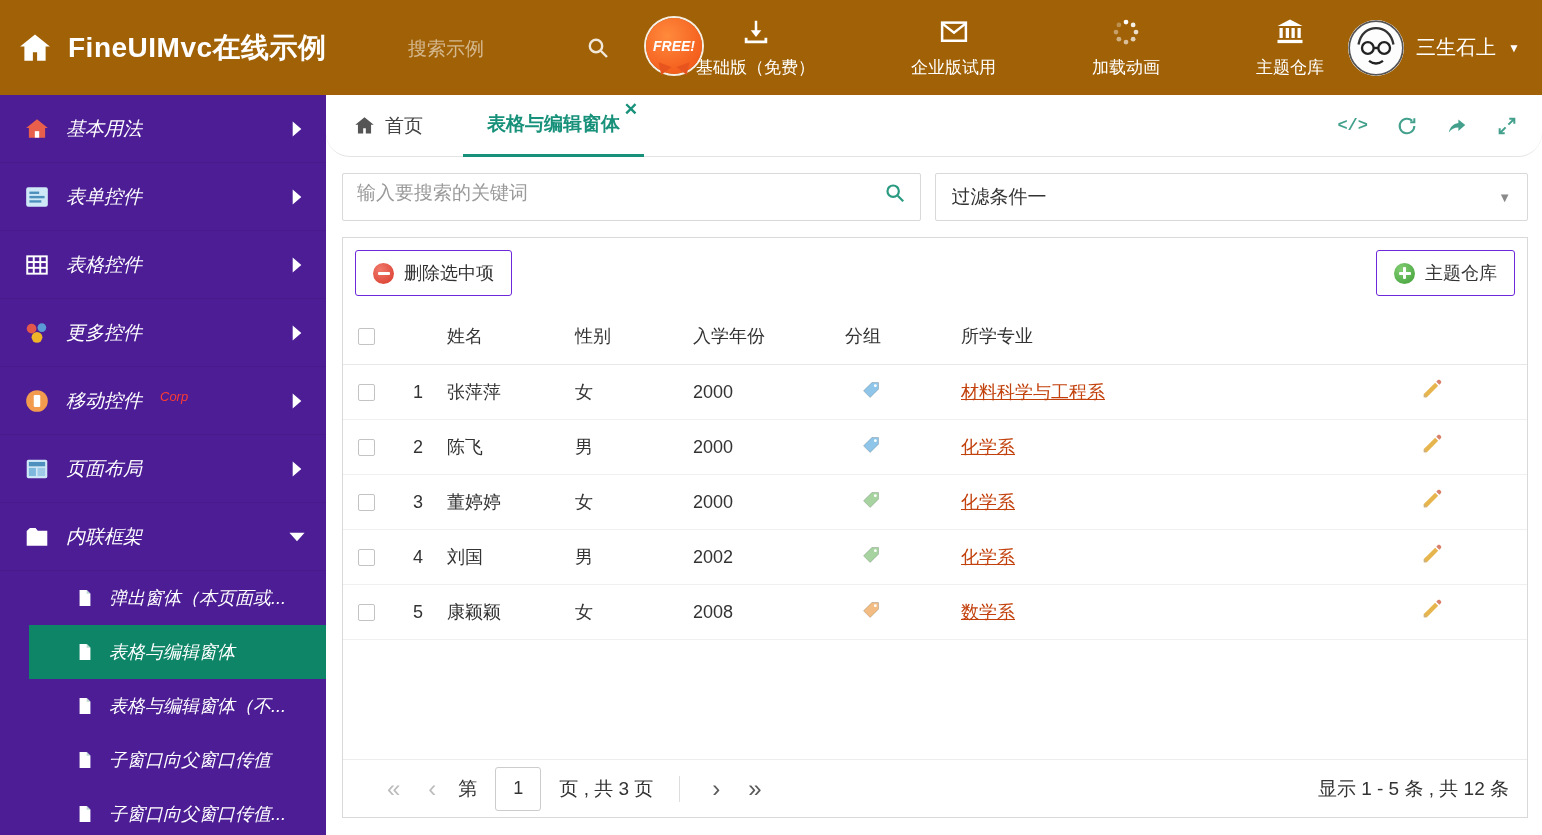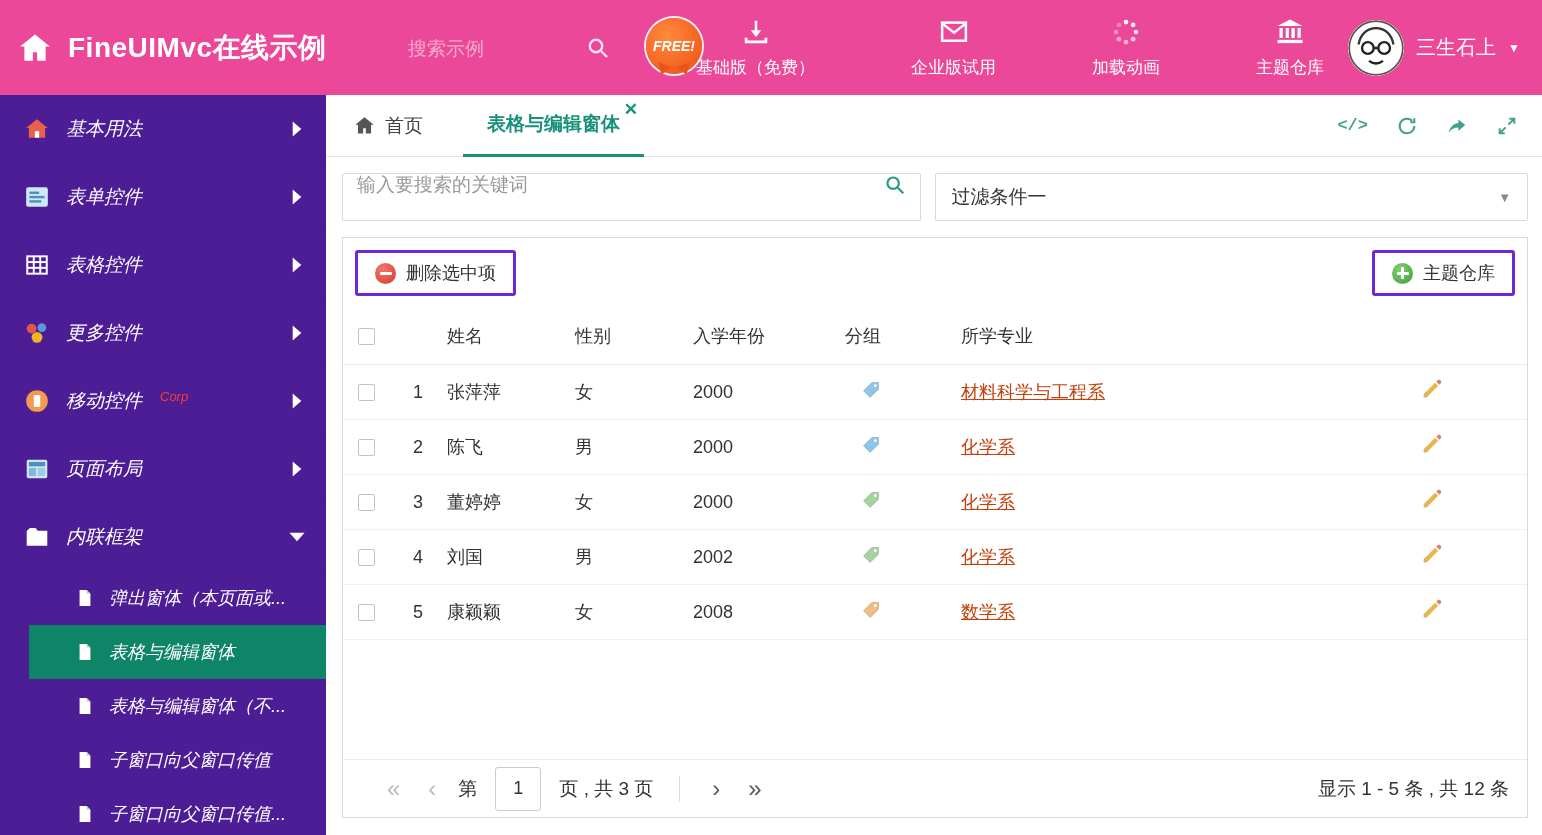--- a/index.html
+++ b/index.html
@@ -1,21 +1,21 @@
 <!DOCTYPE html>
 <html><head>
 <meta charset="utf-8">
 <style>
   * { margin:0; padding:0; box-sizing:border-box; }
   html,body { background:#fff; }
   .app { width:1542px; height:835px; overflow:hidden; position:relative;
          font-family:"Liberation Sans", sans-serif; color:#333; background:#fff; }
 
   
-  .header { height:95px; background:#ec4899; display:flex; align-items:center; color:#fff; position:relative; }
+  .header { height:95px; background:#a16207; display:flex; align-items:center; color:#fff; position:relative; }
   .brand { display:flex; align-items:center; gap:16px; padding-left:18px; width:408px; flex:none; }
   .brand .home-ic { width:34px; height:34px; }
   .app-title { font-size:28px; font-weight:bold; letter-spacing:0.5px; white-space:nowrap; }
   .hdr-search { display:flex; align-items:flex-end; flex:none; width:218px; }
   .hdr-search input { background:transparent; border:none; outline:none; color:#fff; font-size:19px; width:150px; }
   .hdr-search input::placeholder { color:rgba(255,255,255,0.55); }
   .hdr-search svg { width:24px; height:24px; color:rgba(255,255,255,0.85); margin-left:28px; }
   .hdr-nav { display:flex; margin-left:46px;gap:48px; }
   .nav-item { display:flex; flex-direction:column; align-items:center; padding:0 24px; cursor:pointer; position:relative; }
   .nav-item svg { width:30px; height:30px; margin-bottom:9px; }
@@ -42,43 +42,43 @@
   .side-item svg { width:26px; height:26px; flex:none; }
   .side-chev { margin-left:auto; width:11px; height:11px; color:#fff; flex:none; }
   .corp-badge { color:#ff3b30; font-size:13px; margin-left:2px; position:relative; top:-4px; }
   .sub-item { height:54px; display:flex; align-items:center; gap:14px; padding:0 27px 0 46px; font-size:18px; cursor:pointer;margin-left:29px; }
   .sub-item svg { width:20px; height:20px; flex:none; }
   .sub-item.active { background:#0f8568; }
 
   
   .main { flex:1; display:flex; flex-direction:column; background:#fff; min-width:0; }
 
-  .tabbar { height:62px; display:flex; align-items:center; border-bottom:1px solid #e4e4e4; padding:0 24px 0 18px; flex:none; }
+  .tabbar { height:62px; display:flex; align-items:center; border-bottom:1px solid #e4e4e4; padding:0 24px 0 18px; flex:none;border-radius:24px; }
   .tab-home { display:flex; align-items:center; gap:10px; color:#444; font-size:19px; padding:0 10px; cursor:pointer; }
   .tab-home svg { width:21px; height:21px; color:#555; }
   .tab-active { position:relative; margin-left:30px; height:62px; display:flex; align-items:center; padding:0 24px;
     color:#17917a; font-weight:bold; font-size:19px; border-bottom:3px solid #17917a; cursor:pointer; }
   .tab-close { position:absolute; top:6px; right:6px; font-size:17px; color:#17917a; font-weight:bold; cursor:pointer; line-height:1; }
   .tab-tools { margin-left:auto; display:flex; align-items:center; gap:28px; color:#43a08c; }
   .tab-tools svg { width:22px; height:22px; cursor:pointer; }
   .code-ic { font-family:"Liberation Mono", monospace; font-size:17px; font-weight:bold; cursor:pointer; }
 
   .content { flex:1; padding:16px 14px 17px 16px; display:flex; flex-direction:column; min-height:0; }
   .filter-row { display:flex; gap:14px; flex:none; }
-  .search-box { flex:1; height:48px; border:1px solid #d9d9d9; border-radius:2px; display:flex; align-items:flex-start; padding:0 14px; }
+  .search-box { flex:1; height:48px; border:1px solid #d9d9d9; border-radius:2px; display:flex; align-items:flex-end; padding:16px 14px; }
   .search-box input { flex:1; border:none; outline:none; font-size:19px; color:#333; font-family:inherit; }
   .search-box input::placeholder { color:#9a9a9a; }
   .search-box svg { width:22px; height:22px; color:#2a9a80; cursor:pointer; }
   .filter-box { flex:1.02; height:48px; border:1px solid #d9d9d9; border-radius:2px; display:flex; align-items:center;
     padding:0 16px; font-size:19px; color:#333; cursor:pointer; }
   .filter-box .caret { margin-left:auto; color:#8a8a8a; font-size:13px; }
 
   .panel { margin-top:16px; border:1px solid #d9d9d9; flex:1; display:flex; flex-direction:column; min-height:0; }
   .panel-toolbar { display:flex; align-items:center; justify-content:space-between; padding:12px; flex:none; }
-  .tool-btn { display:flex; align-items:center; gap:10px; height:46px; padding:0 17px; border:3px solid #6d28d9;
+  .tool-btn { display:flex; align-items:center; gap:10px; height:46px; padding:0 17px; border:1px solid #6d28d9;
     border-radius:3px; background:#fff; font-size:18px; color:#333; cursor:pointer; font-family:inherit; }
 
   .icon-minus, .icon-plus { width:21px; height:21px; border-radius:50%; position:relative; flex:none; }
   .icon-minus { background:radial-gradient(circle at 35% 30%, #f0796a, #d83a2b); }
   .icon-minus::after { content:""; position:absolute; left:4.5px; right:4.5px; top:9px; height:3.2px; background:#fff; border-radius:1px; }
   .icon-plus { background:radial-gradient(circle at 35% 30%, #83ce74, #3f9e36); }
   .icon-plus::after { content:""; position:absolute; left:4.5px; right:4.5px; top:9px; height:3.2px; background:#fff; border-radius:1px; }
   .icon-plus::before { content:""; position:absolute; top:4.5px; bottom:4.5px; left:9px; width:3.2px; background:#fff; border-radius:1px; }
 
   .grid-row { display:grid; grid-template-columns:46px 48px 128px 118px 152px 116px 1fr 52px 70px; align-items:center; flex:none; }

